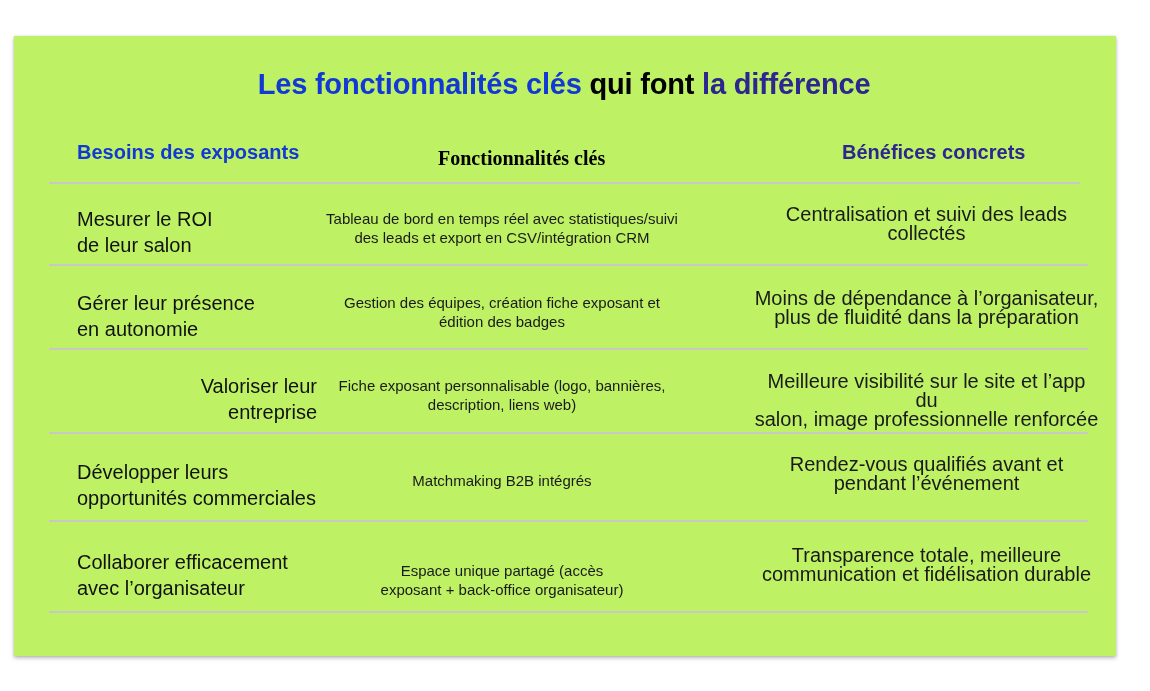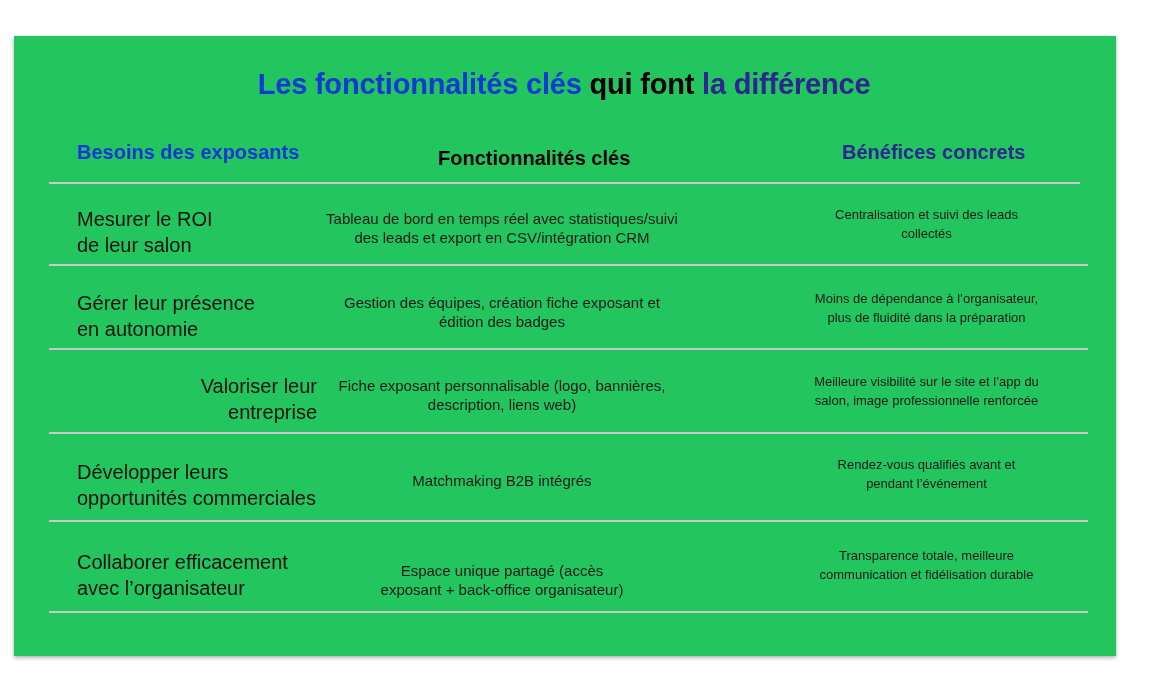--- a/index.html
+++ b/index.html
@@ -10,21 +10,21 @@
       background: #ffffff;
       overflow: hidden;
       font-family: "Liberation Sans", "DejaVu Sans", sans-serif;
     }
     .card {
       position: absolute;
       left: 14px;
       top: 36px;
       width: 1102px;
       height: 620px;
-      background: #22c55e;
+      background: #bef264;
       box-shadow: 0 2px 4px rgba(0,0,0,0.28), 0 0 2px rgba(0,0,0,0.10);
     }
     .title {
       position: absolute;
       left: 0;
       top: 32px;
       width: 1100px;
       text-align: center;
       font-size: 29px;
       font-weight: bold;
@@ -34,21 +34,21 @@
     .title .t-black { color: #000000; }
     .title .t-indigo { color: #2d2590; }
 
     .hdr {
       position: absolute;
       top: 105px;
       font-size: 20px;
       font-weight: bold;
     }
     .hdr.c1 { left: 63px; color: #1238d6; }
-    .hdr.c2 { left: 424px; top: 111px; color: #000000; }
+    .hdr.c2 { left: 424px; top: 111px; color: #000000; font-family: Liberation Serif, serif; }
     .hdr.c3 { left: 828px; color: #2d2590; }
 
     .hr {
       position: absolute;
       left: 35px;
       height: 2px;
       background: #c8c8c8;
     }
     .hr.header-line { top: 146px; width: 1031px; }
     .hr.row-line { width: 1039px; }
@@ -76,21 +76,21 @@
       font-size: 15px;
       color: #1a1a1a;
       line-height: 19px;
       white-space: pre-line;
     }
     .cell-ben {
       position: absolute;
       left: 740px;
       width: 345px;
       text-align: center;
-      font-size: 13px;
+      font-size: 20px;
       color: #1a1a1a;
       line-height: 19px;
       white-space: pre-line;
     }
   </style>
 </head>
 <body>
 
 <div class="card">
 

